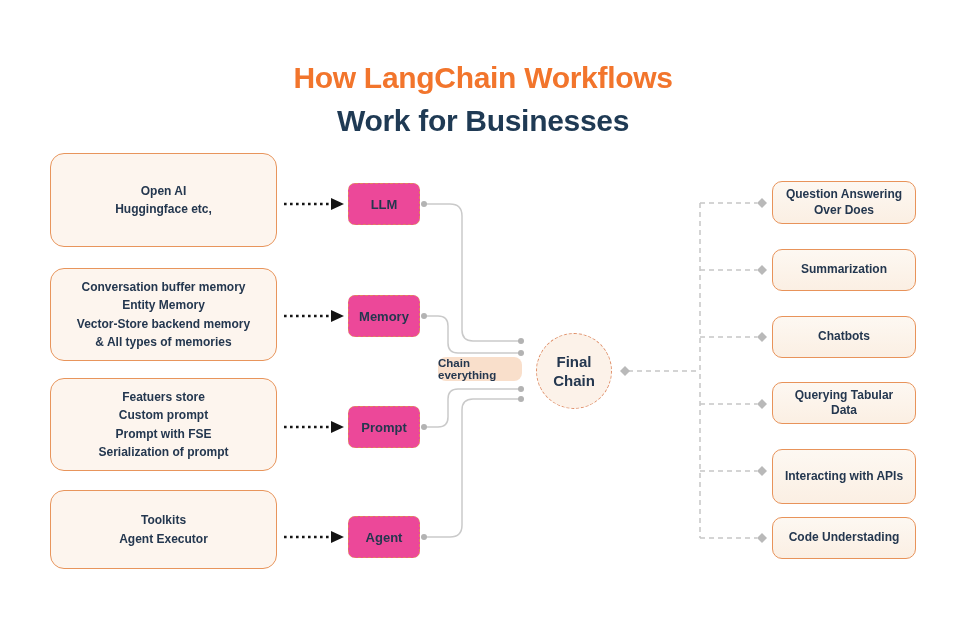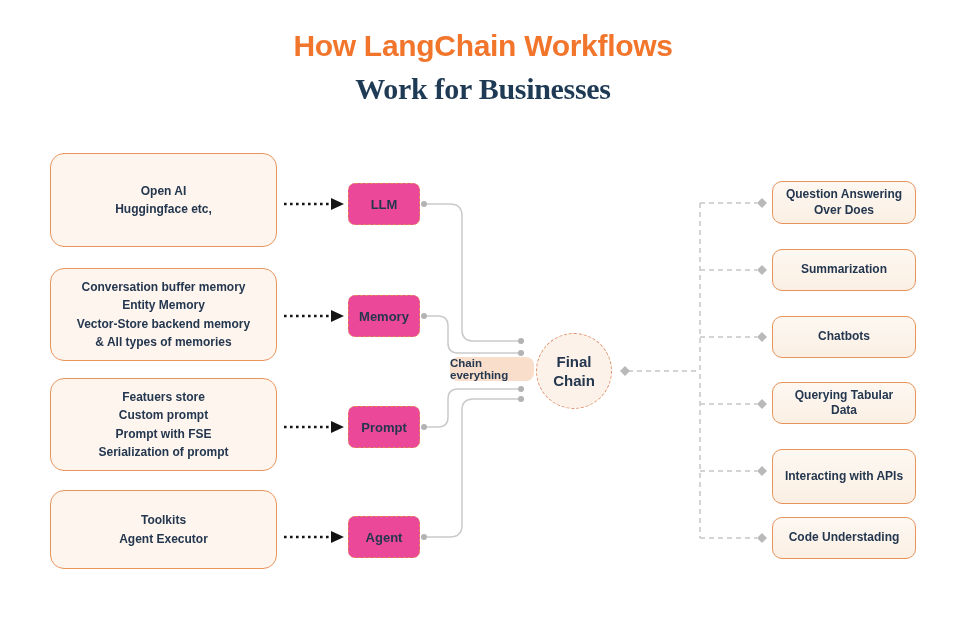--- a/index.html
+++ b/index.html
@@ -7,31 +7,31 @@
   .canvas {
     position: relative;
     width: 966px;
     height: 629px;
     background: #ffffff;
     font-family: "Liberation Sans", sans-serif;
     overflow: hidden;
   }
   .title {
     position: absolute;
-    top: 24px;
+    top: 56px;
     left: 0;
     width: 100%;
     text-align: center;
     font-weight: 700;
     font-size: 30px;
     line-height: 43px;
     letter-spacing: -0.3px;
   }
   .title .t1 { color: #F2752C; }
-  .title .t2 { color: #1F3A54; font-family: Liberation Serif, serif; }
+  .title .t2 { color: #1F3A54; }
 
   .lbox {
     position: absolute;
     left: 50px;
     width: 227px;
     border: 1.5px solid #E8955C;
     border-radius: 14px;
     background: #FDF5EE;
     display: flex;
     flex-direction: column;
@@ -52,21 +52,21 @@
     background: #ec4899;
     display: flex;
     justify-content: center;
     align-items: center;
     color: #24374F;
     font-size: 13px;
     font-weight: 700;
   }
   .chain-label {
     position: absolute;
-    left: 450px;
+    left: 438px;
     top: 357px;
     width: 84px;
     height: 24px;
     background: #F9DFCB;
     border-radius: 8px;
     display: flex;
     justify-content: center;
     align-items: center;
     color: #24374F;
     font-size: 11.5px;

